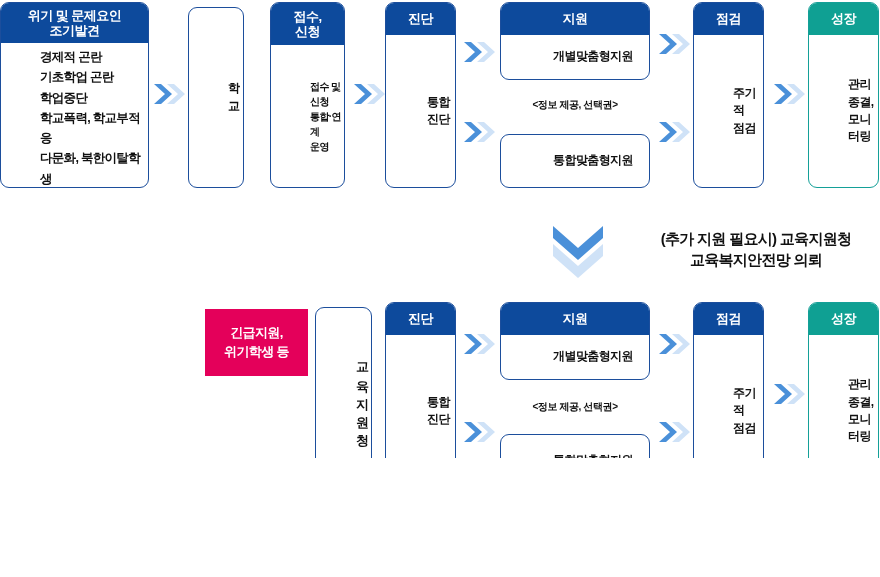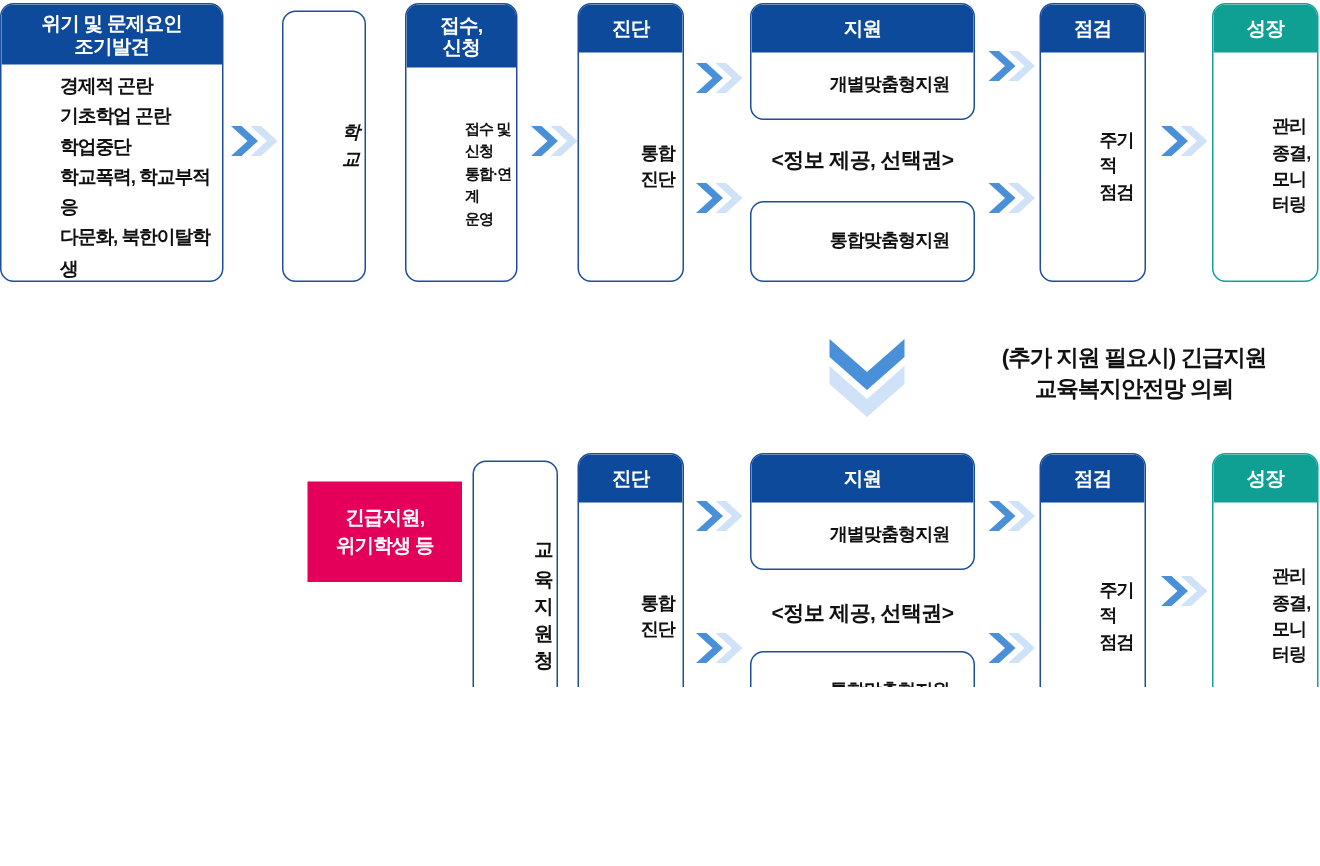--- a/index.html
+++ b/index.html
@@ -84,21 +84,21 @@
     display: flex;
     align-items: center;
     justify-content: center;
     text-align: center;
   }
 
   
   .caption {
     position: absolute;
     text-align: center;
-    font-size: 14px;
+    font-size: 10px;
     font-weight: bold;
     color: #111111;
     letter-spacing: -0.4px;
     white-space: nowrap;
   }
 
   
   .chev-right { position: absolute; }
   .chev-right svg { display: block; }
 
@@ -140,21 +140,21 @@
   </div>
 
   <div class="chev-right" style="left:152px; top:80px;">
     <svg width="34" height="28" viewBox="0 0 34 28">
       <path d="M2 4 L13 14 L2 24 L9 24 L20 14 L9 4 Z" fill="#4a90d9"></path>
       <path d="M15 4 L26 14 L15 24 L22 24 L33 14 L22 4 Z" fill="#cfe2f7"></path>
     </svg>
   </div>
 
   <div class="card" style="left:188px; top:7px; width:56px; height:181px;">
-    <div class="card-body" style="white-space:pre-line;font-style:italic;">학교</div>
+    <div class="card-body" style="white-space:pre-line;">학교</div>
   </div>
 
   <div class="card" style="left:270px; top:2px; width:75px; height:186px;">
     <div class="card-head" style="white-space:pre-line; height:42px;">접수,
 신청</div>
     <div class="card-body small" style="white-space:pre-line;">접수 및
 신청
 통합·연계
 운영</div>
   </div>
@@ -230,24 +230,24 @@
 모니터링</div>
   </div>
 
   <div class="chev-big" style="left:545px; top:222px;">
     <svg width="66" height="58" viewBox="0 0 66 58">
       <path d="M8 4 L33 26 L58 4 L58 16 L33 38 L8 16 Z" fill="#4a90d9"></path>
       <path d="M8 22 L33 44 L58 22 L58 34 L33 56 L8 34 Z" fill="#cfe2f7"></path>
     </svg>
   </div>
 
-  <div class="annot mid" style="left:632px; top:228px; width:248px; text-align:center;">(추가 지원 필요시) 긴급지원
+  <div class="annot mid" style="left:632px; top:228px; width:248px; text-align:center;">(추가 지원 필요시) 교육지원청
 교육복지안전망 의뢰</div>
 
-  <div class="flat-pink" style="left:205px; top:321px; width:103px; height:67px; white-space:pre-line;">긴급지원,
+  <div class="flat-pink" style="left:205px; top:309px; width:103px; height:67px; white-space:pre-line;">긴급지원,
 위기학생 등</div>
 
   <div class="card" style="left:315px; top:307px; width:57px; height:181px;">
     <div class="card-body vertical">교육지원청</div>
   </div>
 
   <div class="card" style="left:385px; top:302px; width:71px; height:186px;">
     <div class="card-head" style="height:32px;">진단</div>
     <div class="card-body" style="white-space:pre-line;">통합
 진단</div>

